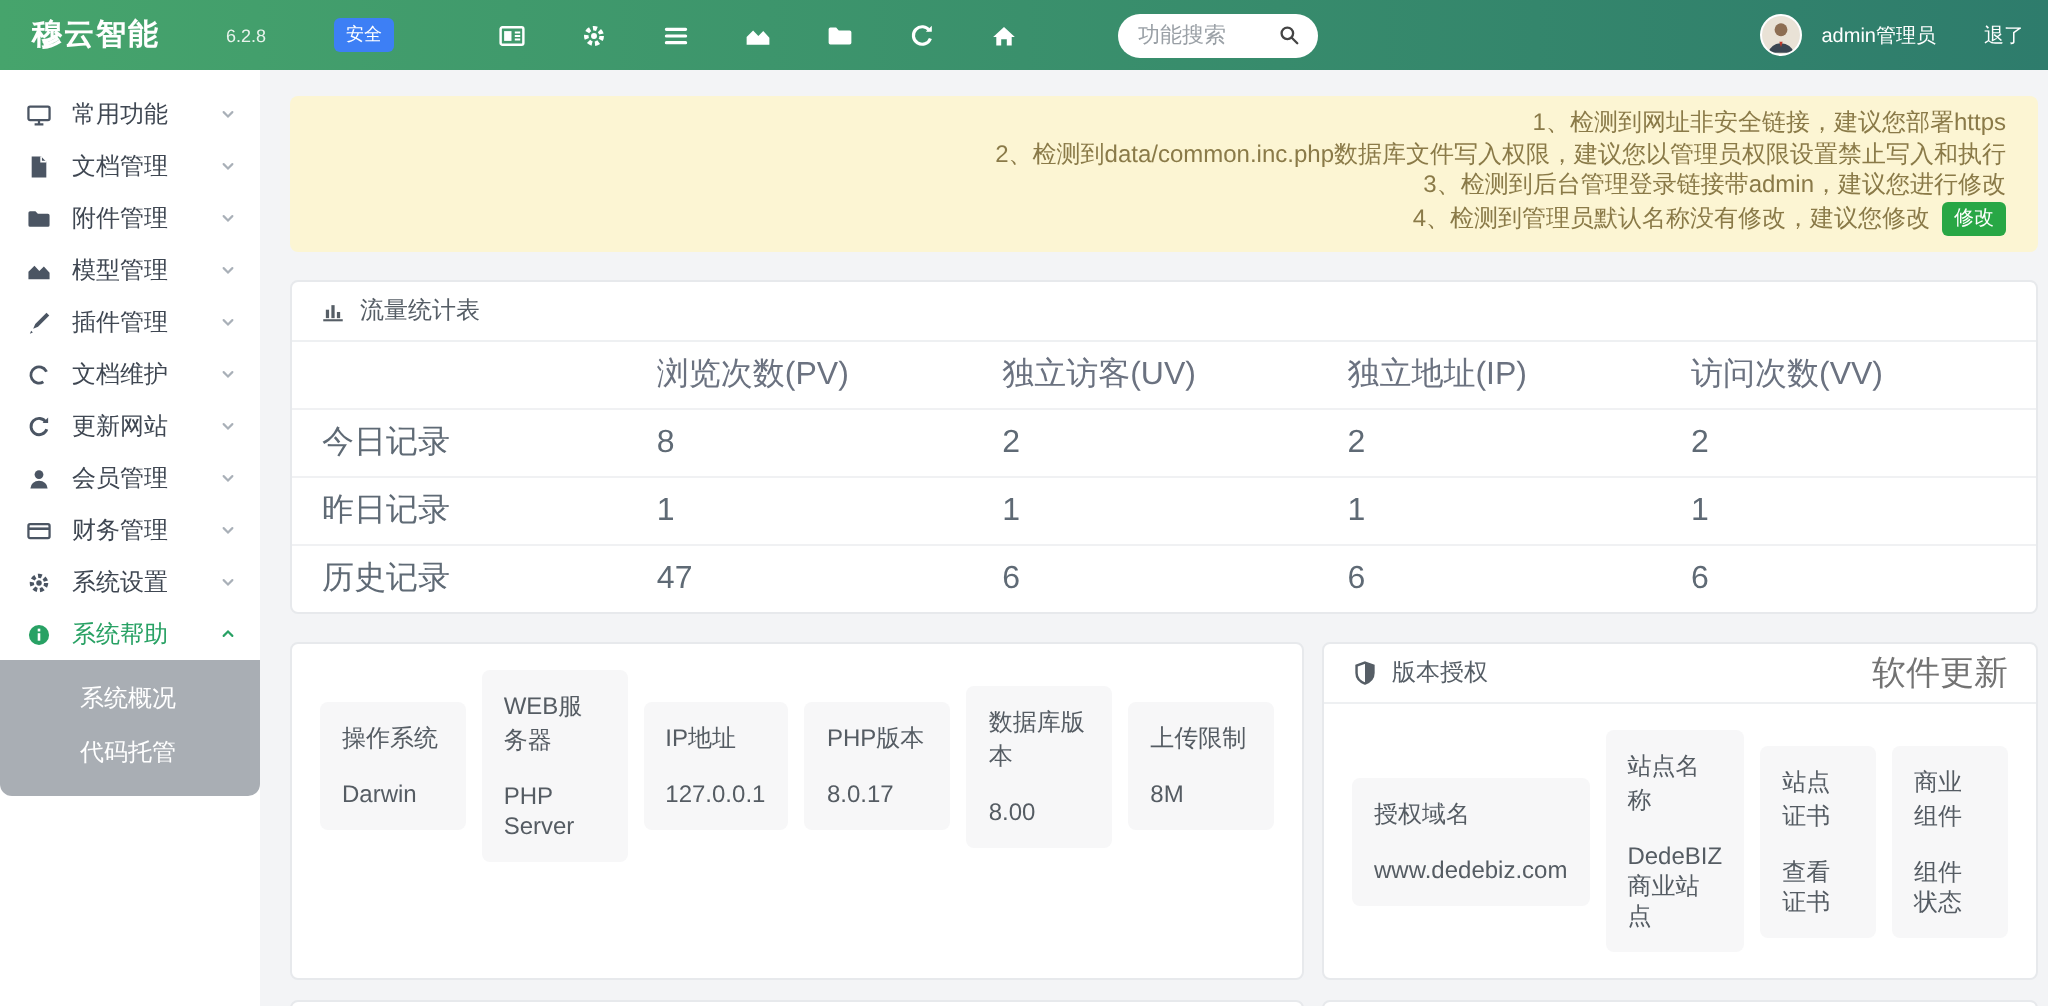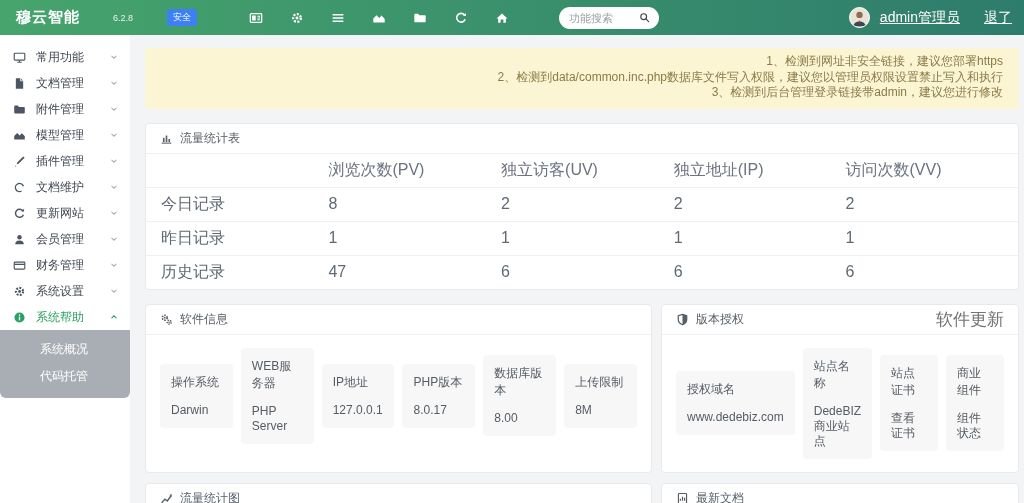--- a/index.html
+++ b/index.html
@@ -18,21 +18,21 @@
   .hicon { width:14px; height:14px; color:#fff; cursor:pointer; }
   .searchbox { margin-left:22px; background:#fff; border-radius:12px; height:22px;
     width:100px; display:flex; align-items:center; padding:0 8px 0 10px; }
   .searchbox input { border:none; outline:none; width:70px; font-size:11px;
     color:#333; font-family:inherit; background:transparent; }
   .searchbox input::placeholder { color:#9aa0a6; }
   .searchbox .icon { width:11px; height:11px; color:#444; }
   .huser { margin-left:auto; display:flex; align-items:center; gap:10px; }
   .avatar { width:21px; height:21px; border-radius:50%; overflow:hidden;
     border:1px solid #fff; background:#eee; }
-  .uname,.logout { color:#fff; font-size:14px;text-decoration:underline; }
+  .uname,.logout { color:#fff; font-size:10px; }
   .logout { margin-left:14px; cursor:pointer; }
 
   
   .wrap { display:flex; height:468px; }
   .sidebar { width:130px; background:#fff; padding-top:9px; flex:none; }
   .sitem { height:26px; display:flex; align-items:center; padding:0 11px 0 13px;
     cursor:pointer; color:#3f4752; }
   .sitem .icon { width:13px; height:13px; color:#4b5563; flex:none; }
   .sitem .lbl { font-size:12px; margin-left:10px; flex:1; }
   .sitem .chev { width:10px; height:10px; color:#a9b0b8; }
@@ -321,20 +321,24 @@
     <div class="alert">
       <div class="line">
           <span>1、检测到网址非安全链接，建议您部署https</span>
         </div>
       <div class="line">
           <span>2、检测到data/common.inc.php数据库文件写入权限，建议您以管理员权限设置禁止写入和执行</span>
         </div>
       <div class="line">
           <span>3、检测到后台管理登录链接带admin，建议您进行修改</span>
         </div>
+      <div class="line">
+        <span>4、检测到管理员默认名称没有修改，建议您修改</span>
+        <span class="badge-fix">修改</span>
+      </div>
     </div>
 
     <div class="card tcard">
       <div class="card-h">
         <span class="icon">
             <svg viewBox="0 0 16 16">
               <path d="M2 13.7H14" stroke="currentColor" stroke-width="1.3"></path>
               <rect x="3.6" y="7.2" width="2" height="5.2" fill="currentColor"></rect>
               <rect x="7" y="4.4" width="2" height="8" fill="currentColor"></rect>
               <rect x="10.4" y="8.6" width="2" height="3.8" fill="currentColor"></rect>
@@ -378,31 +382,20 @@
           <td>6</td>
           <td>6</td>
           <td>6</td>
         </tr>
       </tbody>
         </table>
     </div>
 
     <div class="cols">
       <div class="card col-l">
-        <div class="card-h">
-          <span class="icon">
-              <svg viewBox="0 0 16 16">
-                <circle cx="5.8" cy="5.8" r="3" fill="none" stroke="currentColor" stroke-width="2" stroke-dasharray="1.9 1.4"></circle>
-                <circle cx="5.8" cy="5.8" r="1.1" fill="currentColor"></circle>
-                <circle cx="11.3" cy="11.3" r="2.4" fill="none" stroke="currentColor" stroke-width="1.8" stroke-dasharray="1.6 1.2"></circle>
-                <circle cx="11.3" cy="11.3" r="0.9" fill="currentColor"></circle>
-              </svg>
-            </span>
-          <span>软件信息</span>
-        </div>
         <div class="card-b">
           <div class="minibox">
             <div class="mlbl">操作系统</div>
             <div class="mval">Darwin</div>
           </div>
           <div class="minibox">
             <div class="mlbl">WEB服务器</div>
             <div class="mval">PHP Server</div>
           </div>
           <div class="minibox">

